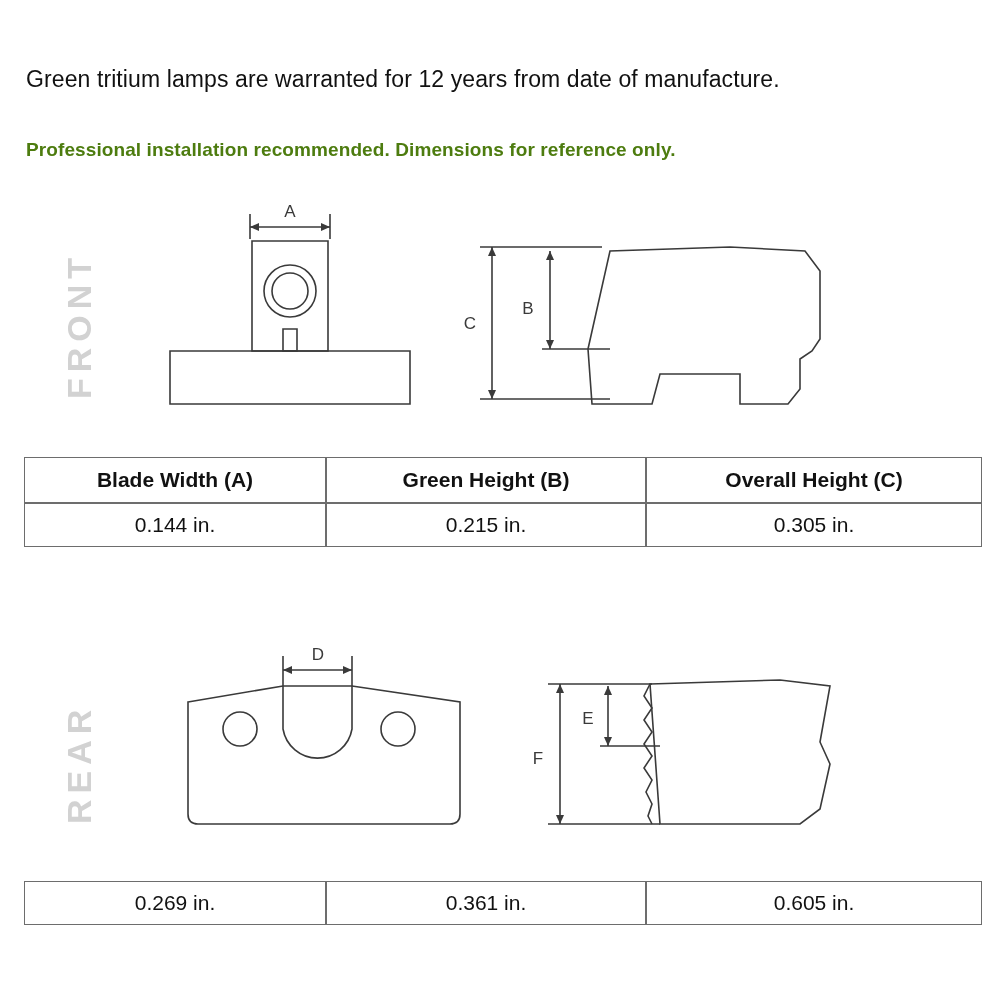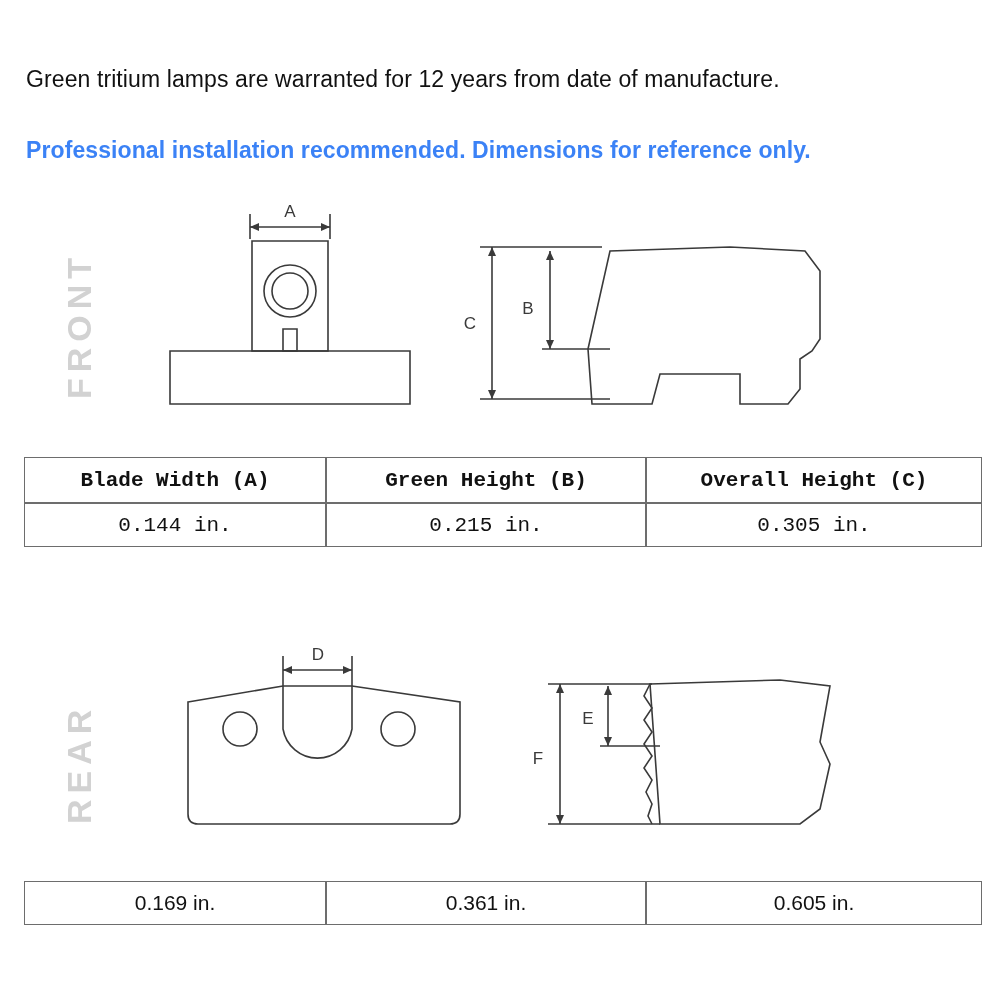--- a/index.html
+++ b/index.html
@@ -29,25 +29,25 @@
     top: 41px;
     font-size: 23px;
     line-height: 28px;
     letter-spacing: 0.1px;
     color: #111;
   }
   .notice-install {
     position: absolute;
     left: 26px;
     top: 112px;
-    font-size: 23px;
+    font-size: 19px;
     line-height: 28px;
     font-weight: bold;
     letter-spacing: 0.1px;
-    color: #3b82f6;
+    color: #4d7c0f;
   }
   
   .side-label {
     position: absolute;
     font-size: 34px;
     letter-spacing: 6px;
     color: #d2d2d2;
     font-weight: bold;
     transform-origin: left top;
     white-space: nowrap;
@@ -84,21 +84,21 @@
     padding: 0;
   }
   table.dims td.head {
     font-weight: bold;
     height: 44px;
   }
   table.dims td.val {
     height: 42px;
     font-weight: normal;
   }
-  .tbl-front { left: 24px; top: 433px; width: 952px; font-family: Liberation Mono, monospace; }
+  .tbl-front { left: 24px; top: 433px; width: 952px; }
   .tbl-rear  { left: 24px; top: 857px; width: 952px; }
   .col1 { width: 300px; }
   .col2 { width: 318px; }
   .col3 { width: 334px; }
 </style>
 </head>
 <body>
 
 <div class="page">
 
@@ -190,20 +190,20 @@
     <text x="448" y="100" font-family="Liberation Sans, sans-serif" font-size="17" fill="#3a3a3a" stroke="none" text-anchor="middle">E</text>
 
     <path d="M510 60 L640 56 L690 62 L680 118 L690 140 L680 185 L660 200 L520 200 Z"></path>
     <path d="M510 60 L504 72 L512 84 L504 96 L512 108 L504 120 L512 132 L504 144
              L512 156 L506 168 L512 180 L508 192 L512 200"></path>
   </svg>
 
   <table class="dims tbl-rear">
     <tbody>
     <tr>
-      <td class="val col1">0.169 in.</td>
+      <td class="val col1">0.269 in.</td>
       <td class="val col2">0.361 in.</td>
       <td class="val col3">0.605 in.</td>
     </tr>
   </tbody>
     </table>
 
 </div>
 
 </body></html>

